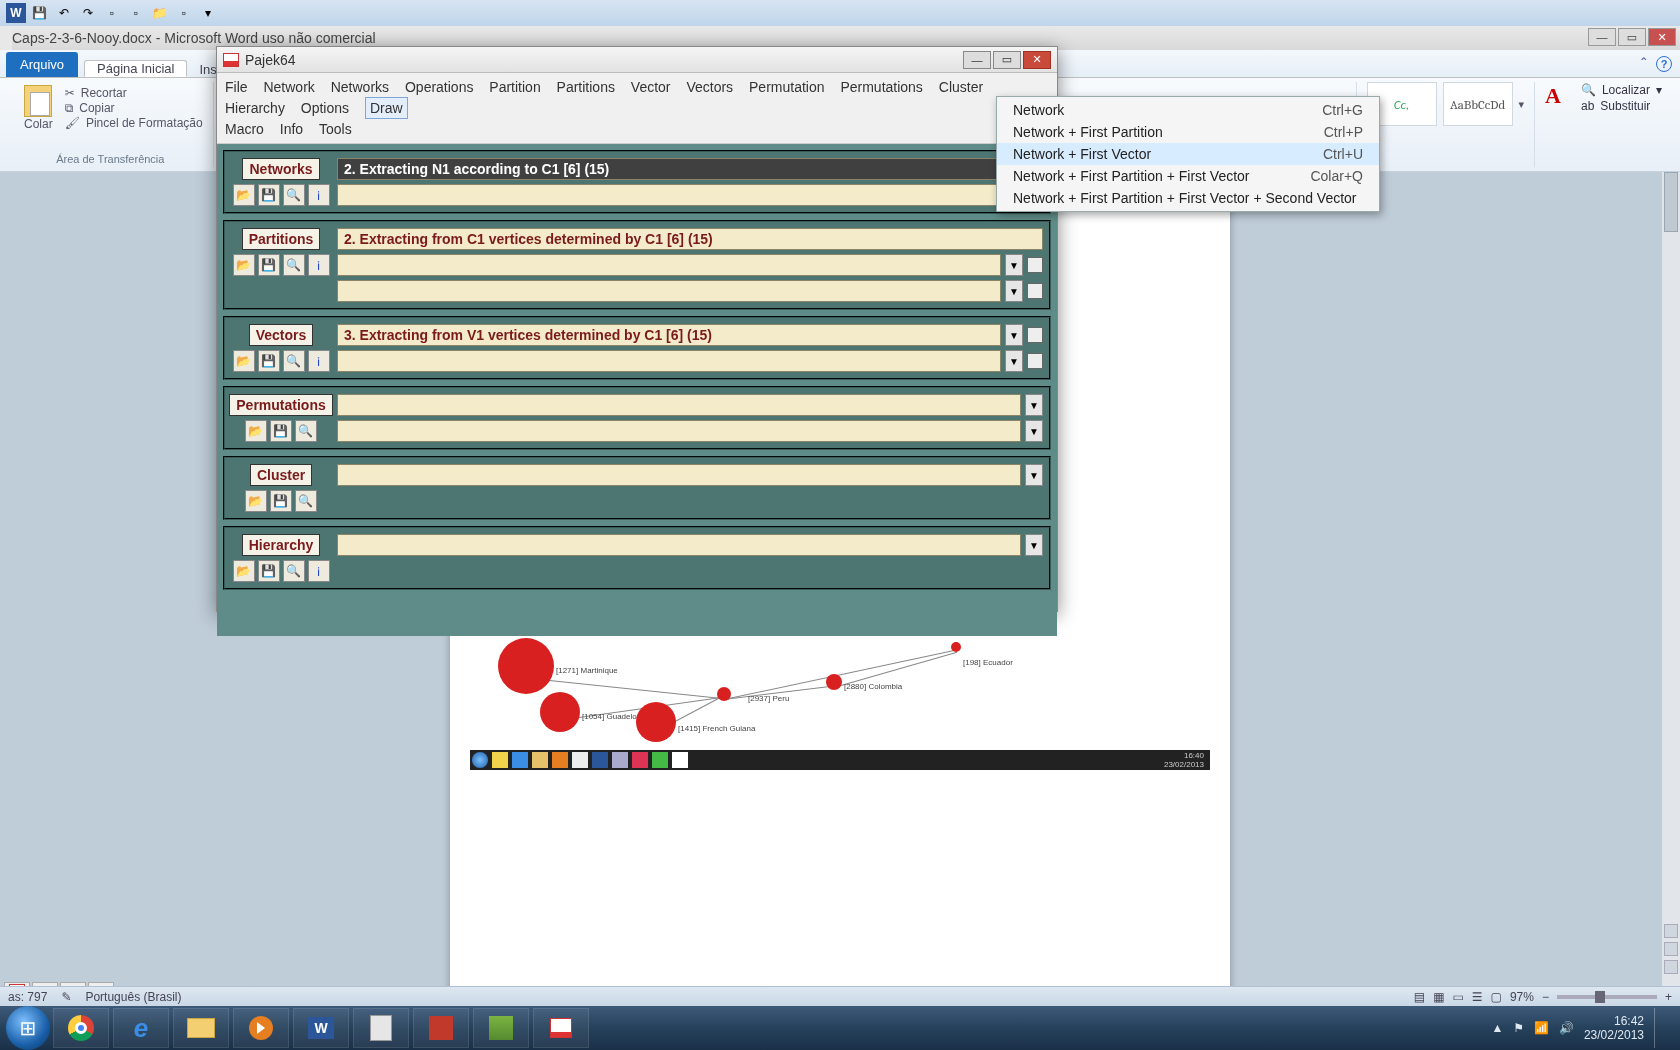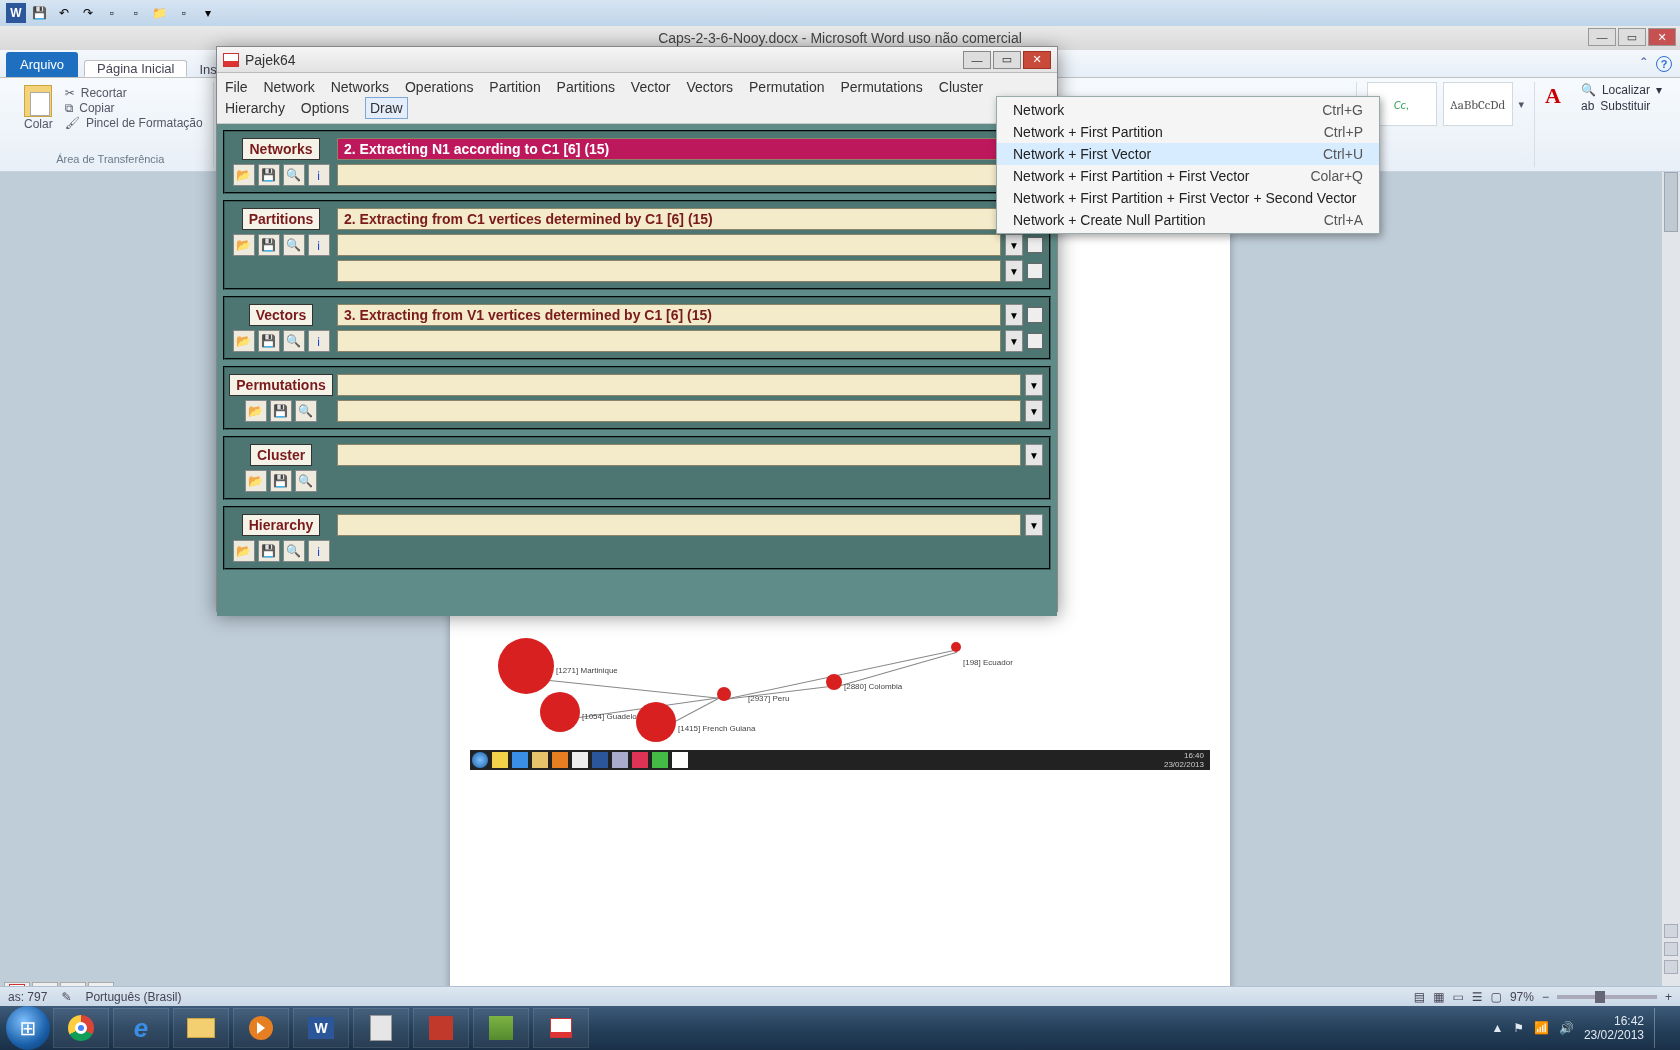--- a/index.html
+++ b/index.html
@@ -1,21 +1,21 @@
 <!DOCTYPE html>
 <html><head>
 <meta charset="utf-8">
 <style>
 * { margin: 0; padding: 0; box-sizing: border-box; font-family: "Segoe UI", Tahoma, sans-serif; }
 body { width: 1680px; height: 1050px; background: #e8e8e8; overflow: hidden; position: relative; font-size: 14px; }
 
 
 .win-qat { height: 26px; background: linear-gradient(#d7e4f2,#bfd5ea); display:flex; align-items:center; padding:0 6px; gap:4px; }
 .win-qat .qat-btn { width:20px; height:20px; display:flex; align-items:center; justify-content:center; font-size:12px; }
-.title-strip { height: 24px; background: linear-gradient(#e9e9e9,#d9d9d9); text-align:center; font-size:14px; line-height:24px; color:#444; position:relative; }
+.title-strip { height: 24px; background: linear-gradient(#e9e9e9,#d9d9d9); font-size:14px; line-height:24px; color:#444; position:relative;margin-left:12px; }
 .title-strip .winbtns { position:absolute; right:4px; top:2px; display:flex; gap:2px; }
 .title-strip .winbtn { width:28px; height:18px; background:#ddd; border:1px solid #999; font-size:11px; display:flex; align-items:center; justify-content:center; }
 .word-tabs { height: 28px; background: linear-gradient(#f4f8fc,#e6eef7); display:flex; align-items:flex-end; padding-left:6px; position:relative; border-bottom:1px solid #c0c0c0;}
 .word-tabs .tab { padding:0 12px; font-size:13px; color:#445; }
 .word-tabs .tab.file { background:#1e6fbf; color:#ffffff; border-radius:3px 3px 0 0; padding:5px 14px; margin-right:6px;}
 .word-tabs .tab.active { background:white; border:1px solid #c0c0c0; border-bottom:1px solid white; border-radius:3px 3px 0 0;}
 .word-tabs .help { position:absolute; right:8px; top:6px; color:#3a7; font-weight:bold; display:flex; gap:10px;}
 .ribbon { height: 94px; background: linear-gradient(#f7fafd,#e8eff7); border-bottom:1px solid #c7d2de; display:flex; padding:4px 8px; }
 .ribbon-group { border-right:1px solid #d6dee8; padding:0 10px 2px 10px; display:flex; flex-direction:column; justify-content:space-between; font-size:12px; color:#556;}
 .ribbon-group .label { text-align:center; font-size:11px; color:#6a7a8a; margin-top:auto; padding-top:4px;}
@@ -72,21 +72,21 @@
 
 .pajek-body { background:#5f8c88; padding:6px; height:calc(100% - 72px); overflow:auto;}
 .panel { background:#4d7571; border:2px groove #3a5c58; margin-bottom:6px; padding:6px; display:flex; gap:6px;}
 .panel-left { width:100px; display:flex; flex-direction:column; align-items:center; gap:4px;}
 .panel-label { background:#f5f2e8; border:1px solid #333; padding:2px 6px; font-weight:bold; color:#7a1a1a; font-size:14px; }
 .panel-btns { display:flex; gap:3px; }
 .pb { width:22px; height:22px; background:#efeade; border:1px solid #888; display:flex; align-items:center; justify-content:center; font-size:12px;}
 .panel-right{ flex:1; display:flex; flex-direction:column; gap:4px;}
 .slot { display:flex; gap:4px; align-items:center;}
 .field { flex:1; height:22px; background:#f3ebca; border:1px solid #8a8468; font-size:14px; font-weight:bold; color:#7a1a1a; padding:2px 6px; display:flex; align-items:center;}
-.field.selected{ background:#be185d; color:white;}
+.field.selected{ background:#404040; color:white;}
 .dd { width:18px; height:22px; background:#e6e6e6; border:1px solid #888; font-size:10px; display:flex; align-items:center; justify-content:center;}
 .chk { width:16px; height:16px; background:#eee; border:1px solid #666;}
 
 
 .draw-menu { position:absolute; left:996px; top:96px; width:384px; background:#f5f5f5; border:1px solid #9aa; box-shadow:2px 3px 8px rgba(0,0,0,.35); font-size:14px; color:#222; padding:2px 0;}
 .draw-menu .mi { display:flex; justify-content:space-between; padding:3px 16px; }
 .draw-menu .mi.hover { background:#d8ecff; }
 .draw-menu .sc { color:#555; }
 
 
@@ -336,20 +336,25 @@
       <span>Partitions</span>
       <span>Vector</span>
       <span>Vectors</span>
       <span>Permutation</span>
       <span>Permutations</span>
       <span>Cluster</span>
       <span>Hierarchy</span>
       <span>Options</span>
       <span class="open">Draw</span>
     </div>
+    <div>
+      <span>Macro</span>
+      <span>Info</span>
+      <span>Tools</span>
+    </div>
   </div>
   <div class="pajek-body">
 
     <div class="panel">
       <div class="panel-left">
         <div class="panel-label">Networks</div>
         <div class="panel-btns">
           <div class="pb">📂</div>
           <div class="pb">💾</div>
           <div class="pb">🔍</div>
@@ -490,17 +495,13 @@
       <span class="sc">Ctrl+U</span>
     </div>
   <div class="mi">
       <span>Network + First Partition + First Vector</span>
       <span class="sc">Colar+Q</span>
     </div>
   <div class="mi">
       <span>Network + First Partition + First Vector + Second Vector</span>
       <span class="sc"></span>
     </div>
-  <div class="mi">
-      <span>Network + Create Null Partition</span>
-      <span class="sc">Ctrl+A</span>
-    </div>
 </div>
 
 </body></html>

